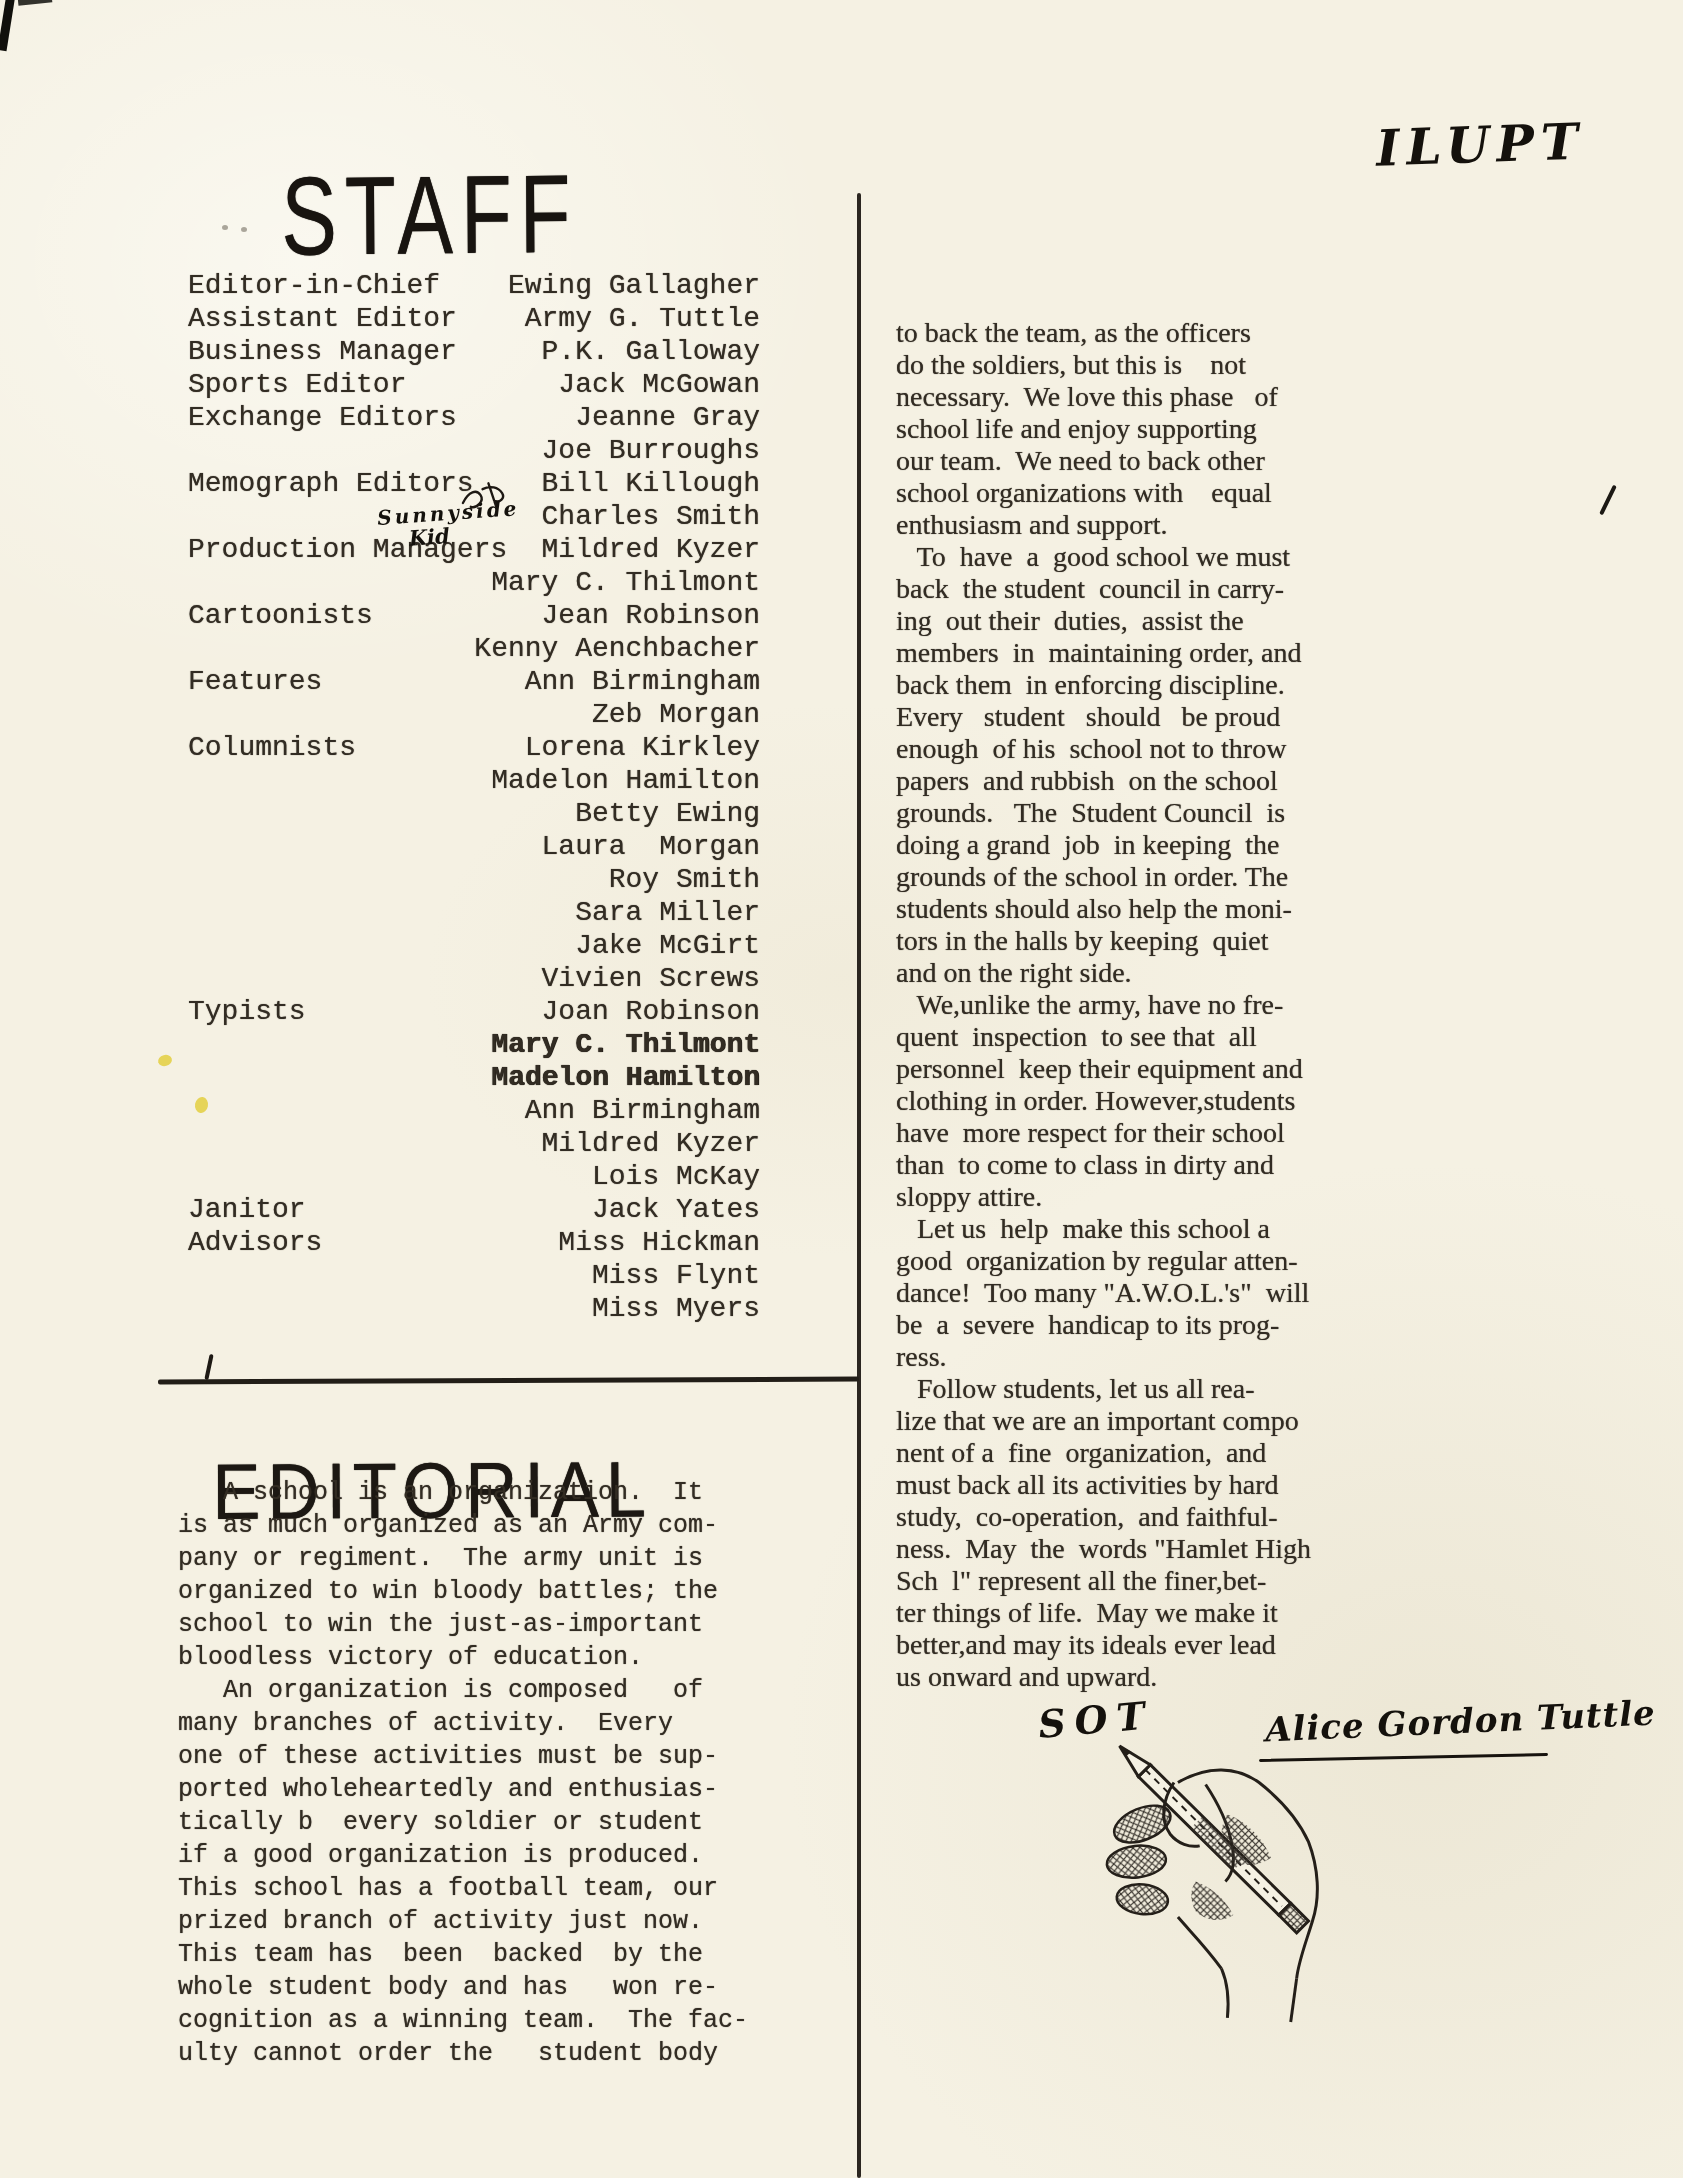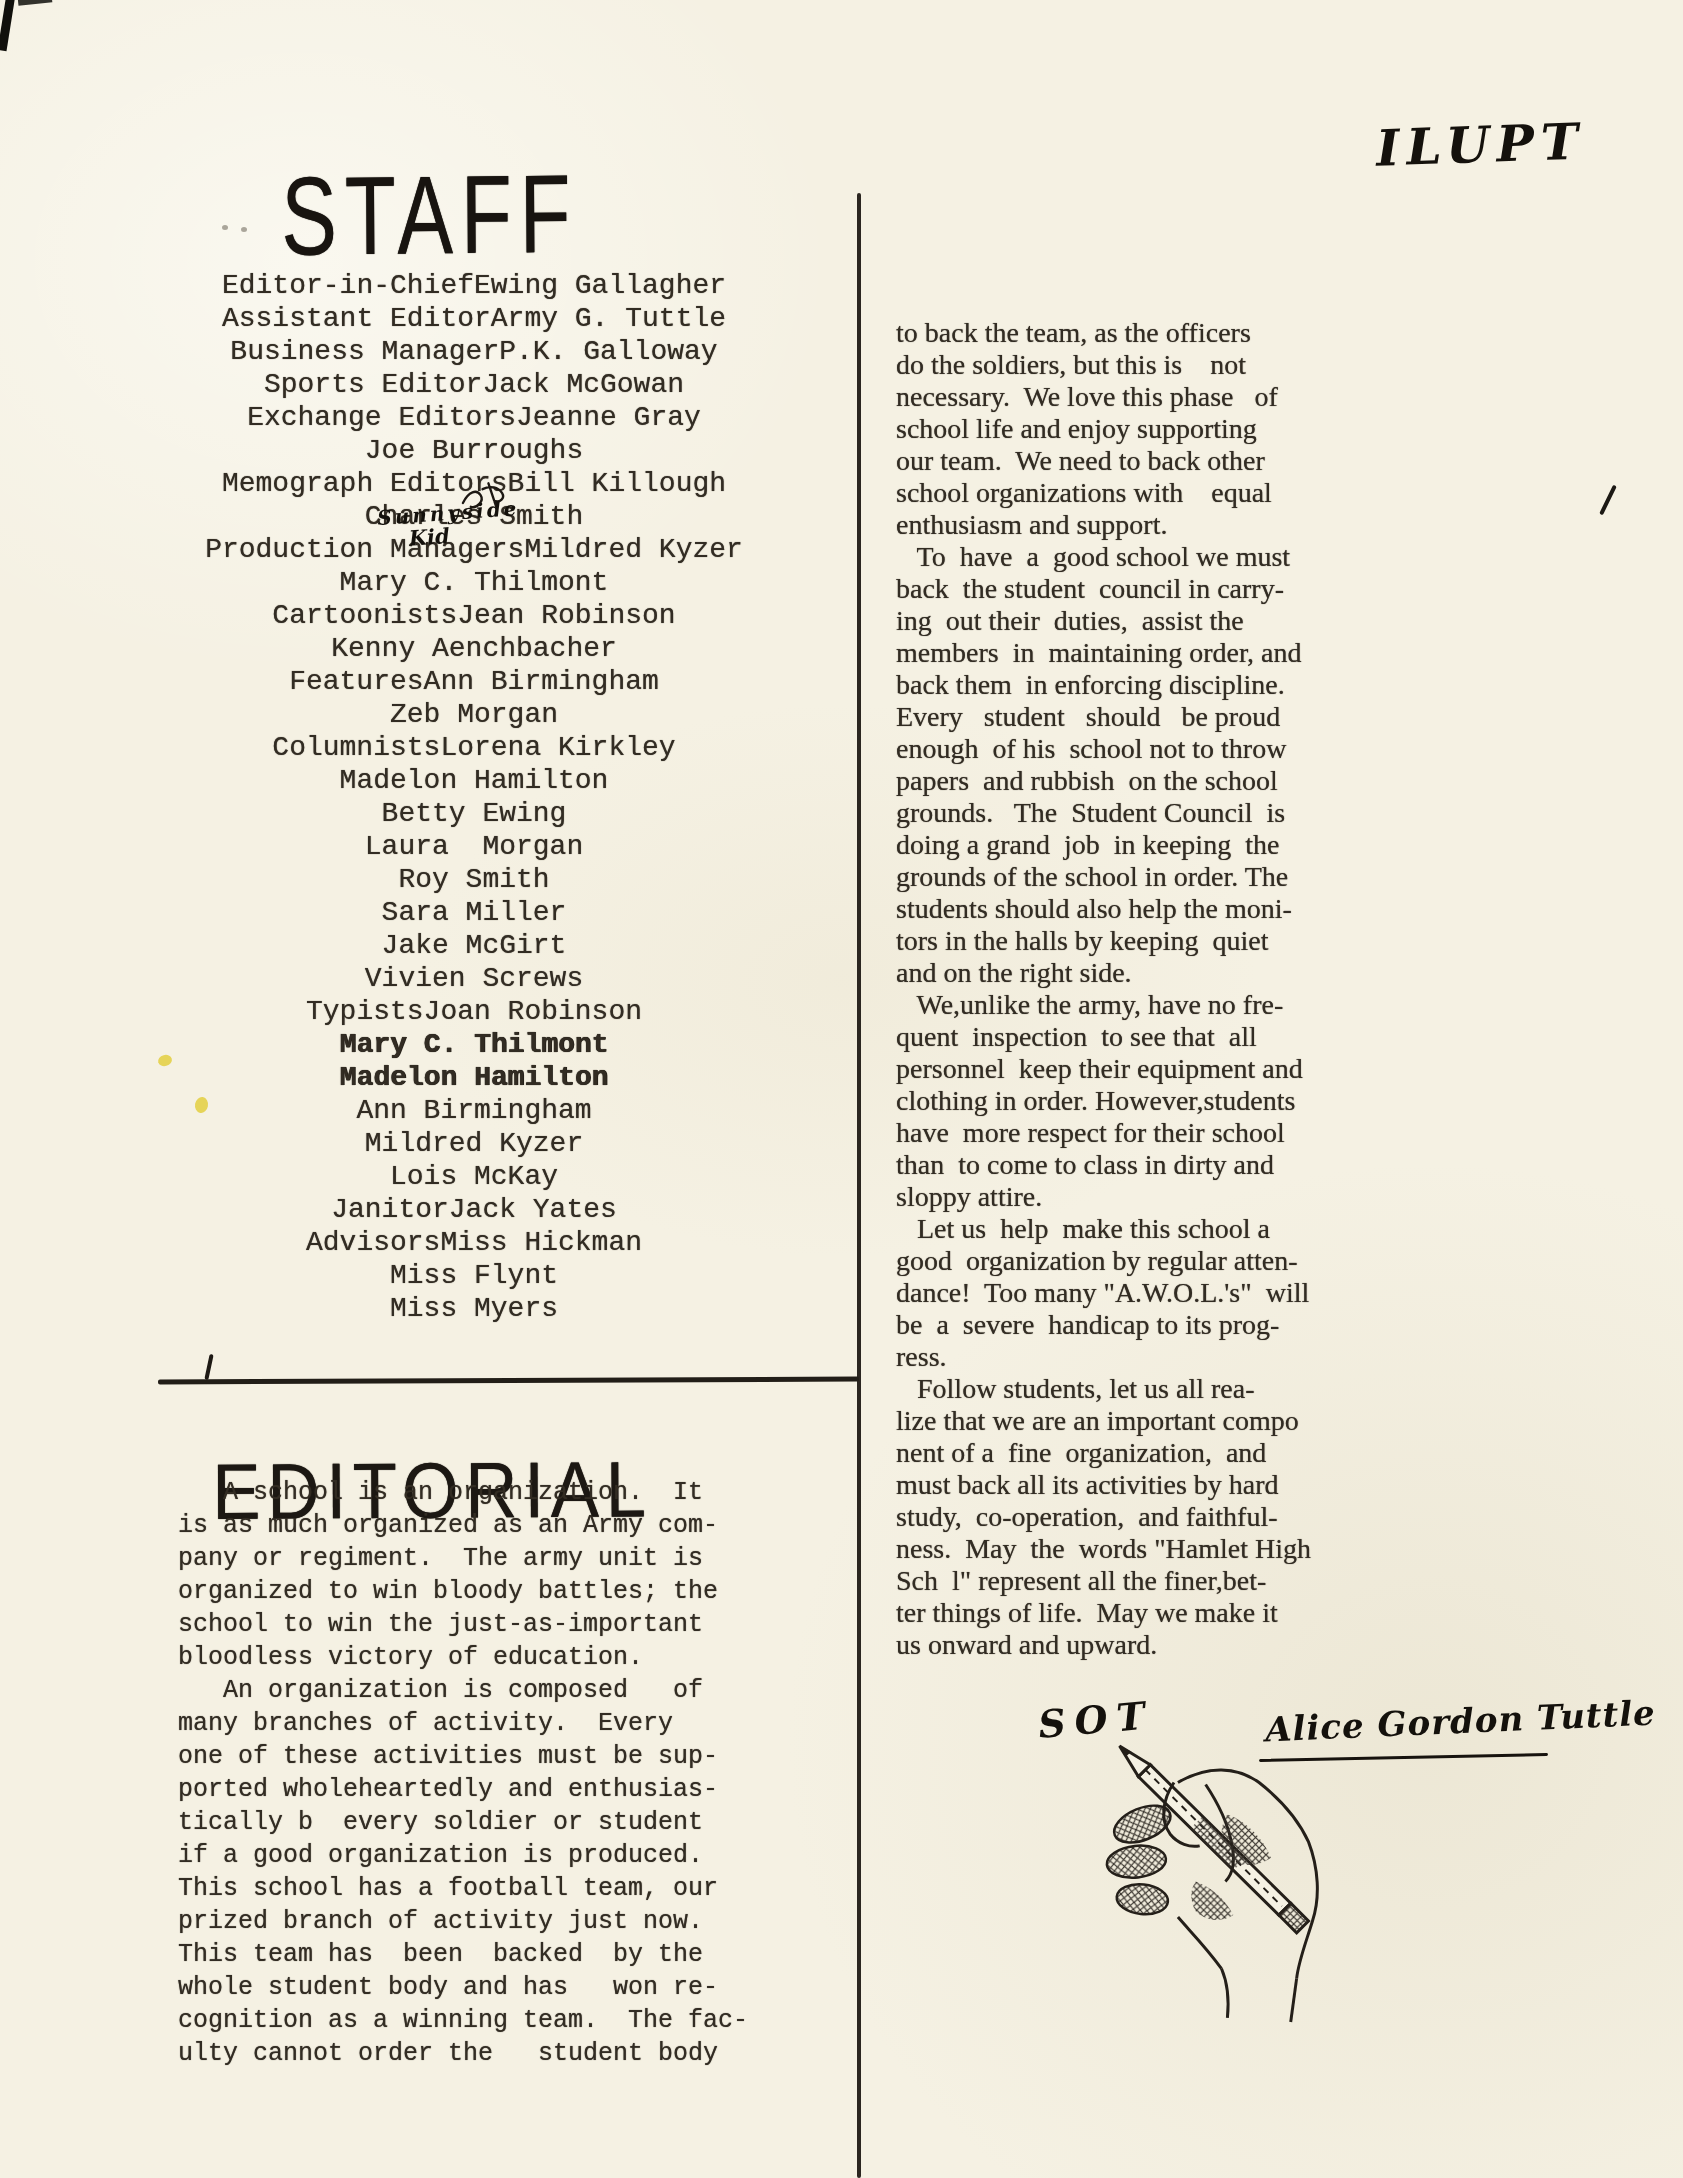--- a/index.html
+++ b/index.html
@@ -22,21 +22,21 @@
     text-shadow:0 0 1px #181410;
   }
   .editorial-heading{
     position:absolute;left:212px;top:1451px;margin:0;font-family:"Liberation Sans",sans-serif;
     font-weight:400;font-size:79px;line-height:1.05;letter-spacing:7px;color:#1c1813;
     transform:scaleX(.92) rotate(-.3deg);transform-origin:left top;text-shadow:0 0 1px #1c1813;
   }
   .ink-dot{position:absolute;width:6px;height:5px;border-radius:50%;background:#6a6356;opacity:.55;}
   
   .staff-list{position:absolute;left:188px;top:269px;width:572px;}
-  .staff-row{display:flex;justify-content:center;height:33px;font-size:28px;line-height:33px;}
+  .staff-row{display:flex;justify-content:space-between;height:33px;font-size:28px;line-height:33px;}
   .staff-row .role{white-space:pre;}
   .staff-row .name{white-space:pre;text-align:right;}
   .staff-row.heavy .name{font-weight:bold;text-shadow:0 0 1px #241f18,0.7px 0 #241f18;}
   
   .hw{font-family:"DejaVu Serif","Liberation Serif",serif;font-style:italic;color:#14110c;}
   .top-note{position:absolute;left:1376px;top:115px;font-size:50px;font-weight:bold;
     letter-spacing:7px;transform:rotate(-2deg);}
   .memo-note{position:absolute;left:378px;top:503px;transform:rotate(-4deg);line-height:21px;}
   .memo-note .l1{font-size:20px;letter-spacing:3px;font-weight:bold;}
   .memo-note .l2{display:block;margin-left:30px;font-size:21px;font-weight:bold;}
@@ -385,20 +385,21 @@
       <div class="tline">must back all its activities by hard</div>
 
       <div class="tline">study,  co-operation,  and faithful-</div>
 
       <div class="tline">ness.  May  the  words "Hamlet High</div>
 
       <div class="tline">Sch  l" represent all the finer,bet-</div>
 
       <div class="tline">ter things of life.  May we make it</div>
 
+      <div class="tline">better,and may its ideals ever lead</div>
 
       <div class="tline">us onward and upward.</div>
     </div>
 
   <div class="hw signature">Alice Gordon Tuttle</div>
   <div class="sig-underline"></div>
 
   <figure class="illustration">
     <div class="hw sot">SOT</div>
     <svg width="277" height="307" viewBox="0 0 280 310">

